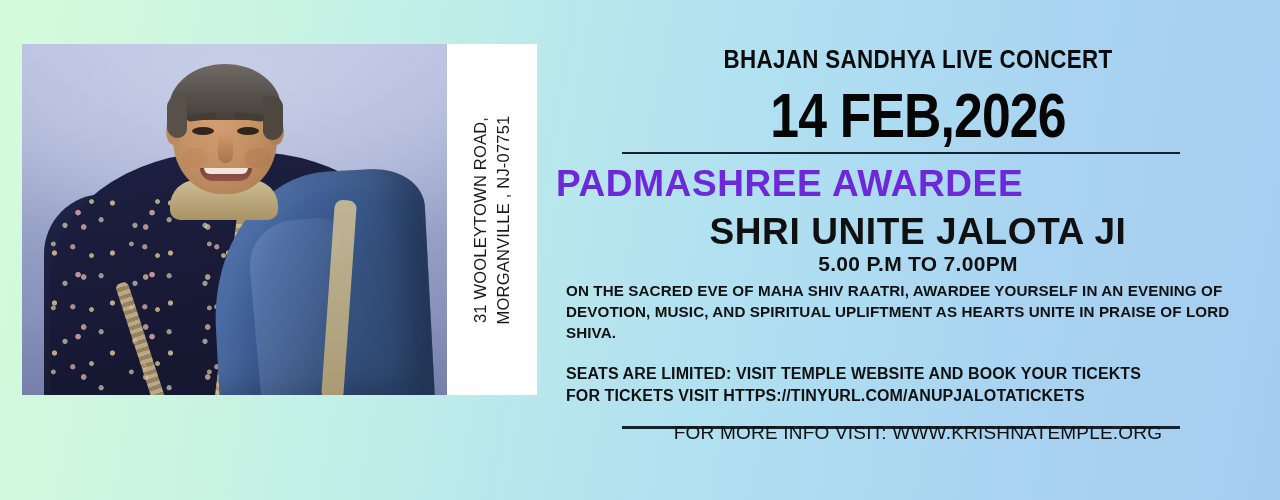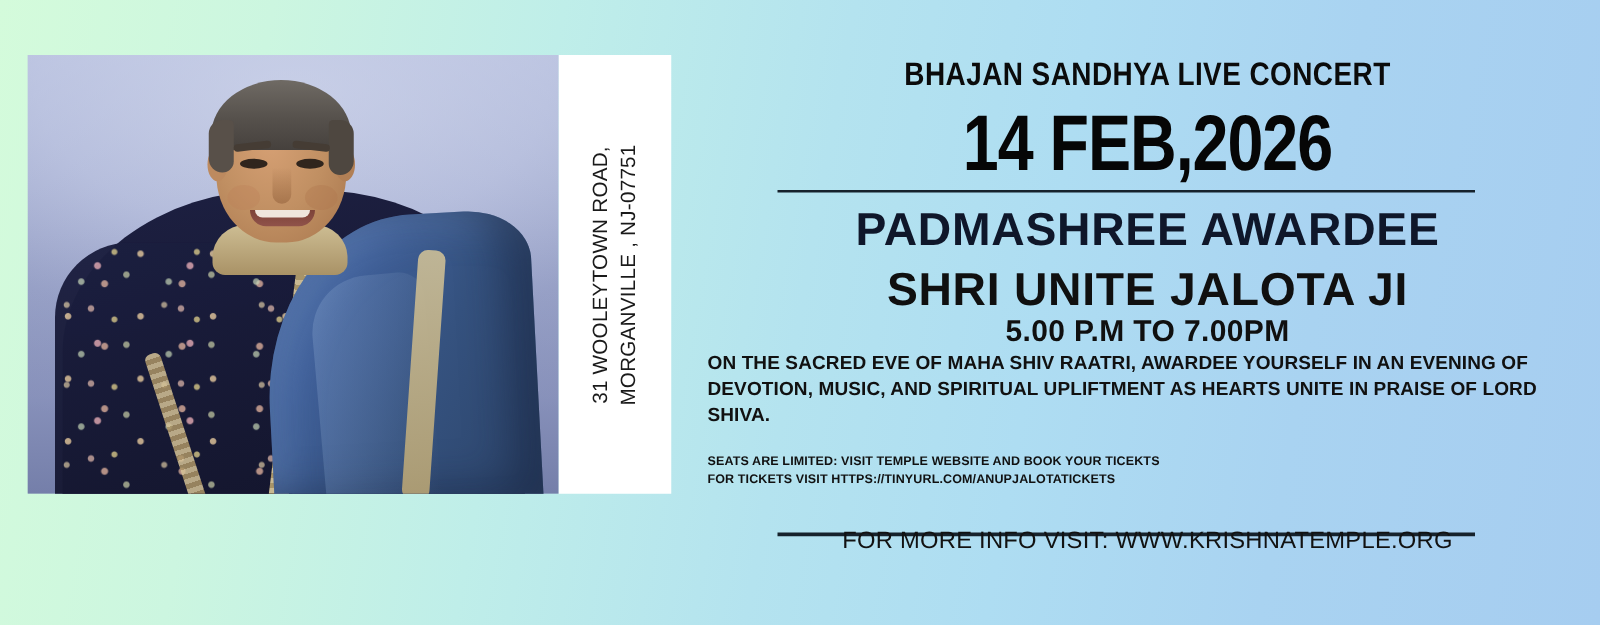--- a/index.html
+++ b/index.html
@@ -97,30 +97,30 @@
   .content{position:absolute;left:556px;top:0;width:724px;height:380px;}
   .kicker{position:absolute;left:0;right:0;top:44px;text-align:center;
     font-size:26px;font-weight:700;letter-spacing:.4px;color:#0b0b0b;
     font-stretch:condensed;transform:scaleX(.86);}
   .date{position:absolute;left:0;right:0;top:84px;text-align:center;
     font-size:63px;font-weight:700;letter-spacing:-1px;color:#060606;line-height:1;
     font-stretch:condensed;transform:scaleX(.82);}
   .rule{position:absolute;left:66px;width:558px;background:#16222c;}
   .rule-top{top:152px;height:2px;}
   .rule-bottom{top:426px;height:3px;}
-  .award{position:absolute;left:0;right:0;top:163px;text-align:center;
-    font-size:37px;font-weight:700;letter-spacing:.6px;color:#0f172a;}
+  .award{position:absolute;left:0;right:0;top:163px;text-align:left;
+    font-size:37px;font-weight:700;letter-spacing:.6px;color:#6d28d9;}
   .name{position:absolute;left:0;right:0;top:211px;text-align:center;
     font-size:37px;font-weight:700;letter-spacing:.6px;color:#101010;}
   .time{position:absolute;left:0;right:0;top:252px;text-align:center;
-    font-size:24px;font-weight:700;letter-spacing:.3px;color:#101010;}
+    font-size:21px;font-weight:700;letter-spacing:.3px;color:#101010;}
   .blurb{position:absolute;left:10px;top:281px;width:668px;
     font-size:15.2px;font-weight:700;line-height:1.38;color:#111;letter-spacing:.1px;}
   .tickets{position:absolute;left:10px;top:363px;width:668px;
-    font-size:10px;font-weight:700;line-height:1.38;color:#111;letter-spacing:.1px;}
+    font-size:16px;font-weight:700;line-height:1.38;color:#111;letter-spacing:.1px;}
   .footer{position:absolute;left:0;right:0;top:422px;text-align:center;
     font-size:19px;font-weight:400;letter-spacing:.2px;color:#121212;}
 </style>
 </head>
 <body>
 
 <div class="poster">
 
   <div class="photo-block">
     <div class="photo-bg"></div>

